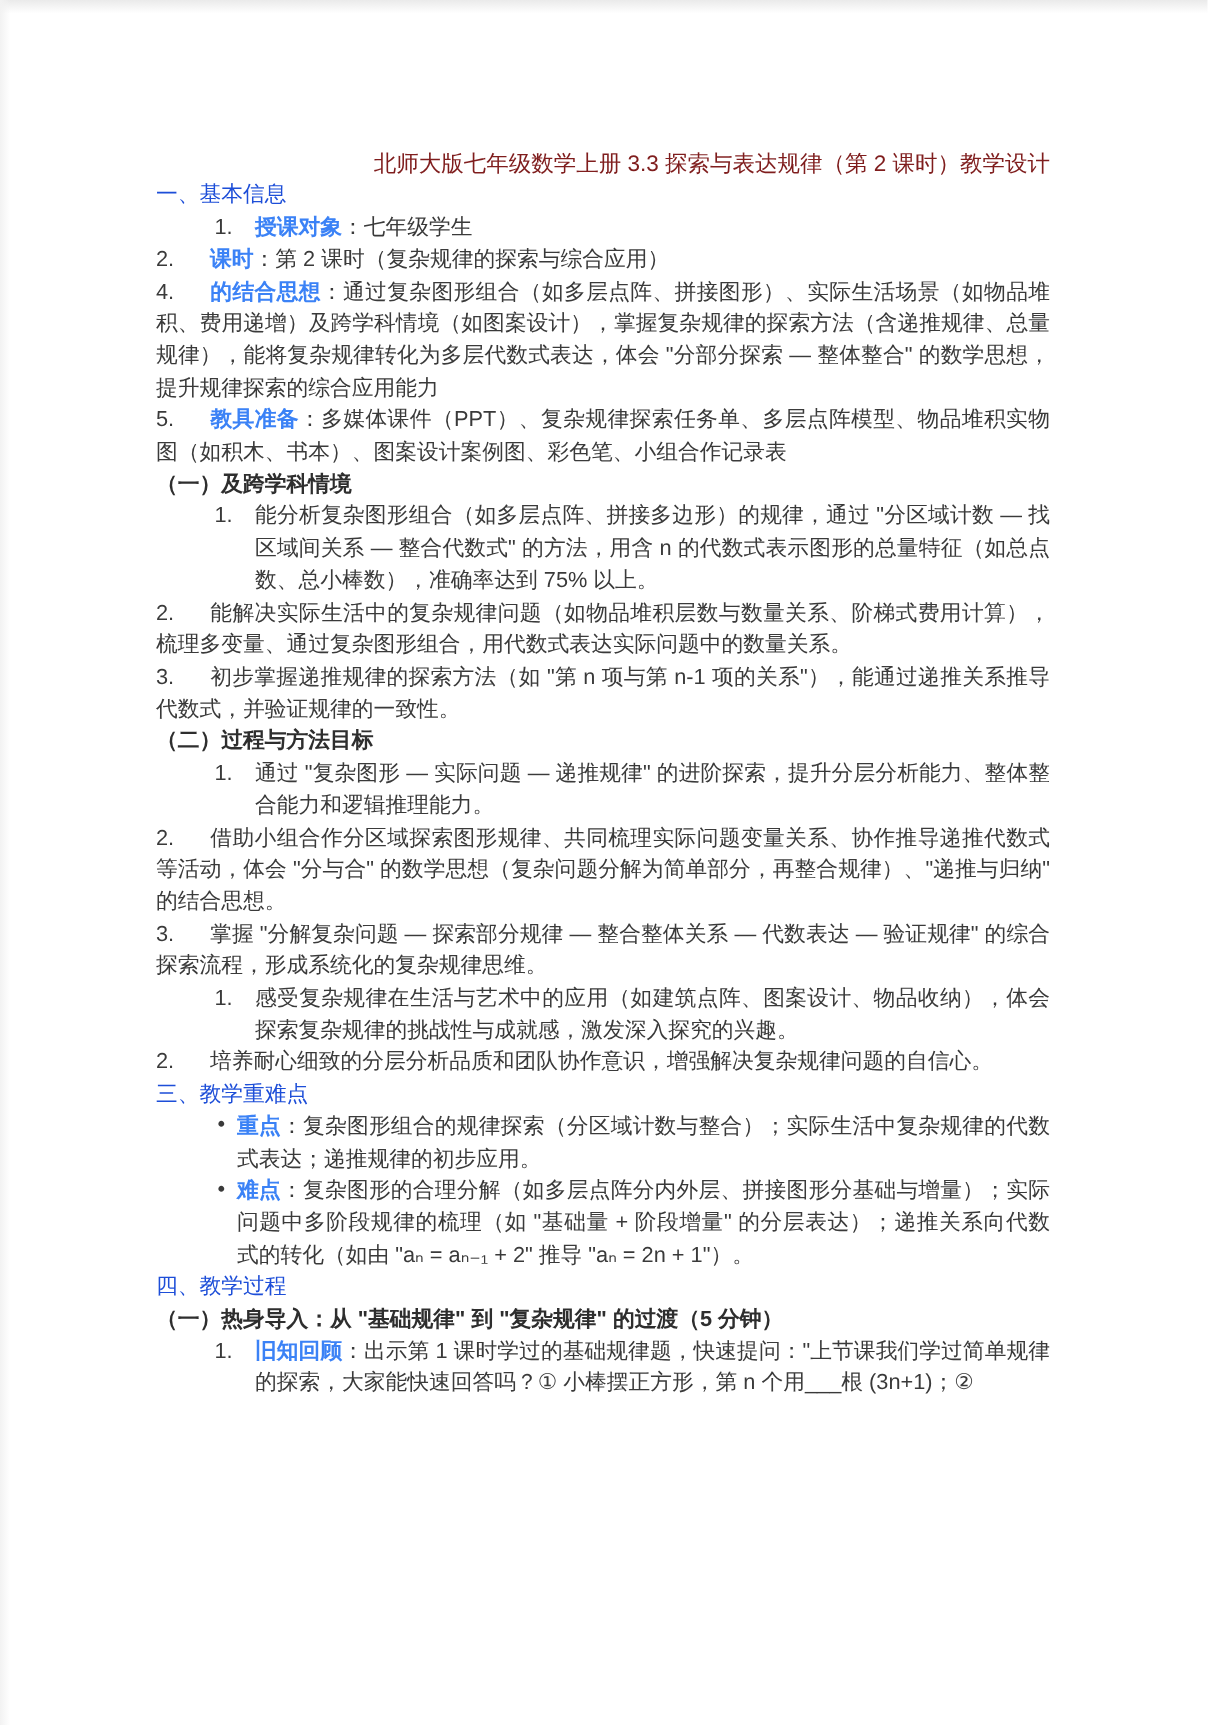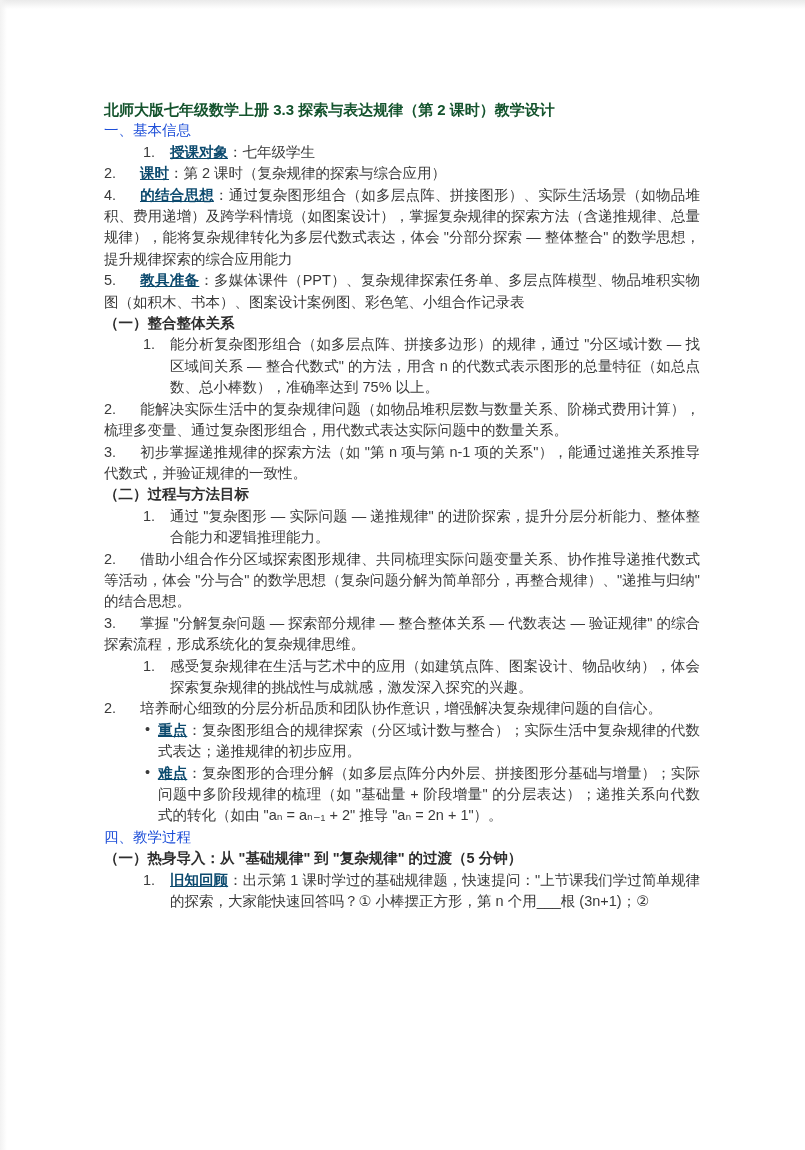--- a/index.html
+++ b/index.html
@@ -12,24 +12,24 @@
   .edge-top{position:absolute;top:0;left:0;right:0;height:9px;
     background:linear-gradient(180deg,#eaeaea,rgba(255,255,255,0));}
   .edge-left{position:absolute;top:0;left:0;bottom:0;width:7px;
     background:linear-gradient(90deg,#f2f2f2,rgba(255,255,255,0));}
   .doc{
     position:absolute;left:104px;top:99px;width:596px;
     font-size:14.5px;line-height:21.4px;
     text-align:justify;
   }
   .doc > div{margin:0;}
-  .title{text-align:left;font-weight:bold;font-size:15px;color:#14532d;}
+  .title{text-align:right;font-weight:normal;font-size:15px;color:#7f1d1d;}
   .h1{font-weight:normal;margin-left:15px;color:#1d4ed8;}
   .h2{font-weight:bold;color:#2e2e2e;}
-  .label{font-weight:bold;color:#0c4a6e;text-decoration:underline;}
+  .label{font-weight:bold;color:#3b82f6;}
   .p-flush .num{display:inline-block;min-width:36px;}
   .p-indent{position:relative;padding-left:66px;}
   .p-indent .num{position:absolute;left:39px;top:0;}
   .p-bullet{position:relative;padding-left:54px;}
   .p-bullet .marker{position:absolute;left:41px;top:-1px;}
 </style>
 </head>
 <body>
 
 <div class="edge-top"></div>
@@ -44,21 +44,21 @@
   <div class="p-indent"><span class="num">1.</span><span class="label">授课对象</span><span>：七年级学生</span></div>
 
   <div class="p-flush"><span class="num">2.</span><span class="label">课时</span><span>：第 2 课时（复杂规律的探索与综合应用）</span></div>
 
 
   <div class="p-flush"><span class="num">4.</span><span class="label">的结合思想</span><span>：通过复杂图形组合（如多层点阵、拼接图形）、实际生活场景（如物品堆积、费用递增）及跨学科情境（如图案设计），掌握复杂规律的探索方法（含递推规律、总量规律），能将复杂规律转化为多层代数式表达，体会 "分部分探索 — 整体整合" 的数学思想，提升规律探索的综合应用能力</span></div>
 
   <div class="p-flush"><span class="num">5.</span><span class="label">教具准备</span><span>：多媒体课件（PPT）、复杂规律探索任务单、多层点阵模型、物品堆积实物图（如积木、书本）、图案设计案例图、彩色笔、小组合作记录表</span></div>
 
 
-  <div class="h2">（一）整合整体关系</div>
+  <div class="h2">（一）及跨学科情境</div>
 
   <div class="p-indent"><span class="num">1.</span><span class="label"></span><span>能分析复杂图形组合（如多层点阵、拼接多边形）的规律，通过 "分区域计数 — 找区域间关系 — 整合代数式" 的方法，用含 n 的代数式表示图形的总量特征（如总点数、总小棒数），准确率达到 75% 以上。</span></div>
 
   <div class="p-flush"><span class="num">2.</span><span class="label"></span><span>能解决实际生活中的复杂规律问题（如物品堆积层数与数量关系、阶梯式费用计算），梳理多变量、通过复杂图形组合，用代数式表达实际问题中的数量关系。</span></div>
 
   <div class="p-flush"><span class="num">3.</span><span class="label"></span><span>初步掌握递推规律的探索方法（如 "第 n 项与第 n-1 项的关系"），能通过递推关系推导代数式，并验证规律的一致性。</span></div>
 
   <div class="h2">（二）过程与方法目标</div>
 
   <div class="p-indent"><span class="num">1.</span><span class="label"></span><span>通过 "复杂图形 — 实际问题 — 递推规律" 的进阶探索，提升分层分析能力、整体整合能力和逻辑推理能力。</span></div>
@@ -66,20 +66,21 @@
   <div class="p-flush"><span class="num">2.</span><span class="label"></span><span>借助小组合作分区域探索图形规律、共同梳理实际问题变量关系、协作推导递推代数式等活动，体会 "分与合" 的数学思想（复杂问题分解为简单部分，再整合规律）、"递推与归纳" 的结合思想。</span></div>
 
   <div class="p-flush"><span class="num">3.</span><span class="label"></span><span>掌握 "分解复杂问题 — 探索部分规律 — 整合整体关系 — 代数表达 — 验证规律" 的综合探索流程，形成系统化的复杂规律思维。</span></div>
 
 
   <div class="p-indent"><span class="num">1.</span><span class="label"></span><span>感受复杂规律在生活与艺术中的应用（如建筑点阵、图案设计、物品收纳），体会探索复杂规律的挑战性与成就感，激发深入探究的兴趣。</span></div>
 
   <div class="p-flush"><span class="num">2.</span><span class="label"></span><span>培养耐心细致的分层分析品质和团队协作意识，增强解决复杂规律问题的自信心。</span></div>
 
 
+  <div class="h1">三、教学重难点</div>
 
   <div class="p-bullet"><span class="marker">•</span><span class="label">重点</span><span>：复杂图形组合的规律探索（分区域计数与整合）；实际生活中复杂规律的代数式表达；递推规律的初步应用。</span></div>
 
   <div class="p-bullet"><span class="marker">•</span><span class="label">难点</span><span>：复杂图形的合理分解（如多层点阵分内外层、拼接图形分基础与增量）；实际问题中多阶段规律的梳理（如 "基础量 + 阶段增量" 的分层表达）；递推关系向代数式的转化（如由 "aₙ = aₙ₋₁ + 2" 推导 "aₙ = 2n + 1"）。</span></div>
 
   <div class="h1">四、教学过程</div>
 
   <div class="h2">（一）热身导入：从 "基础规律" 到 "复杂规律" 的过渡（5 分钟）</div>
 
   <div class="p-indent"><span class="num">1.</span><span class="label">旧知回顾</span><span>：出示第 1 课时学过的基础规律题，快速提问："上节课我们学过简单规律的探索，大家能快速回答吗？① 小棒摆正方形，第 n 个用___根 (3n+1)；②</span></div>

